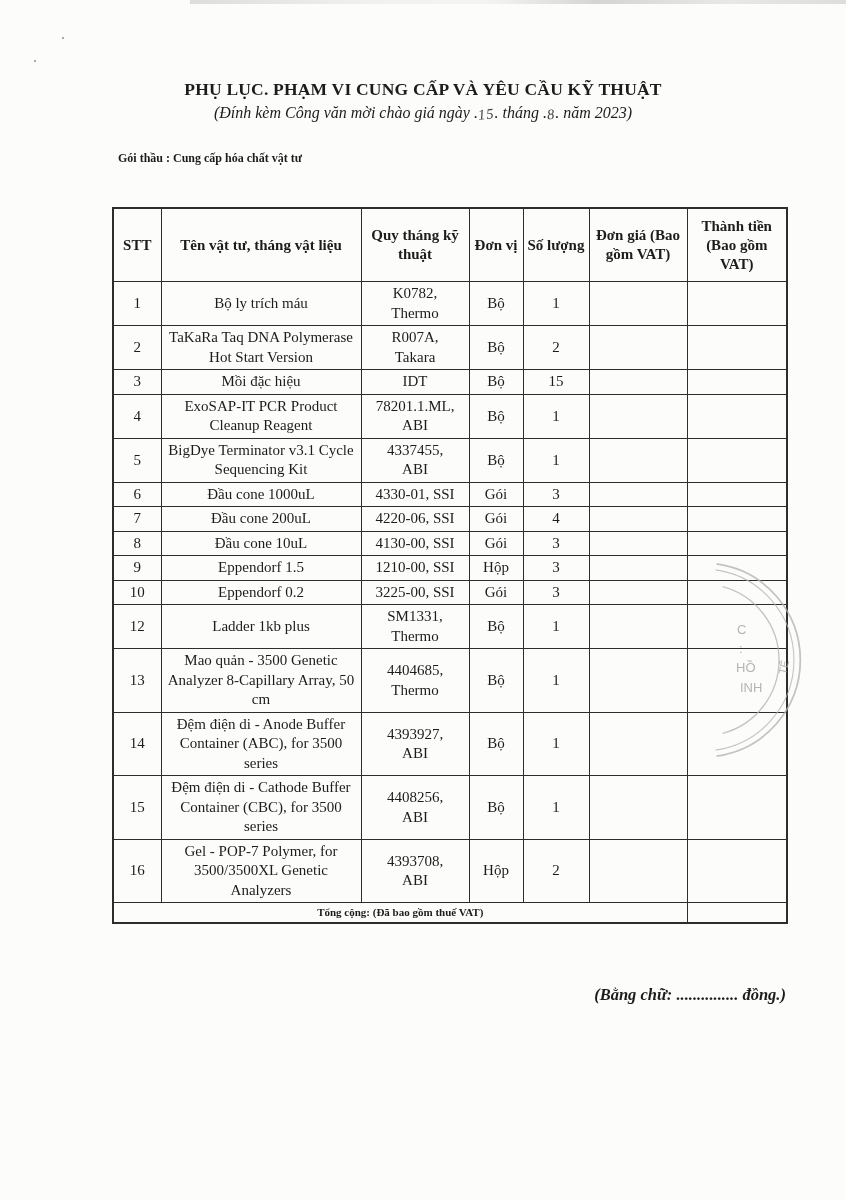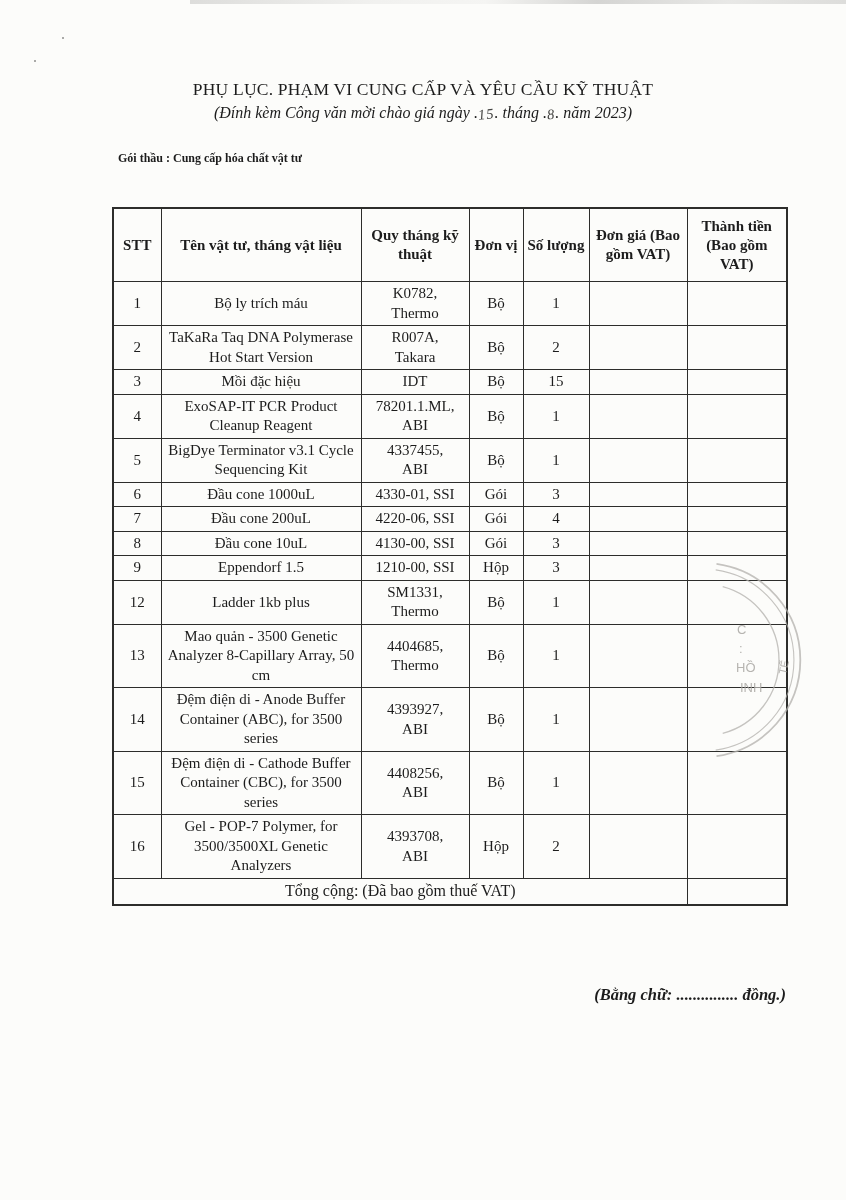--- a/index.html
+++ b/index.html
@@ -15,21 +15,21 @@
       rgba(110,110,108,.22) 0%,rgba(110,110,108,.08) 28%,
       rgba(110,110,108,.05) 45%,rgba(110,110,108,.28) 62%,
       rgba(110,110,108,.14) 82%,rgba(110,110,108,.22) 100%);
   }
   .speck{position:absolute;background:#8f8f8d;border-radius:50%;}
   .speck1{left:62px;top:37px;width:2px;height:2px;}
   .speck2{left:34px;top:60px;width:2px;height:2px;}
 
   .doc-title{
     position:absolute;top:79px;left:0;width:100%;text-align:center;
-    font-weight:normal;font-size:17.5px;letter-spacing:.2px;
+    font-weight:bold;font-size:17.5px;letter-spacing:.2px;
   }
   .doc-subtitle{
     position:absolute;top:104px;left:0;width:100%;text-align:center;
     font-style:italic;font-size:16px;
   }
   .hand{
     display:inline-block;font-size:14.5px;color:#454543;
     transform:rotate(-6deg) translateY(1px);letter-spacing:1px;
   }
   .package-title{
@@ -45,21 +45,21 @@
   table.items th, table.items td{
     border:1px solid #2d2d2b;vertical-align:middle;
   }
   table.items th{
     font-weight:bold;padding:8px 2px;line-height:1.25;text-align:center;
   }
   table.items td{padding:2px 4px;line-height:1.3;text-align:center;}
   td.c-name{text-align:left;padding-left:8px;padding-right:4px;}
   td.c-spec{white-space:pre-line;}
   td.total-label{
-    font-weight:normal;text-align:center;padding:12px 0;font-size:16px;
+    font-weight:bold;text-align:center;padding:12px 0;font-size:11px;
   }
   .amount-note{
     position:absolute;top:985px;left:112px;width:674px;text-align:right;
     font-weight:bold;font-style:italic;font-size:16.5px;
   }
   .stamp{
     position:absolute;left:680px;top:560px;width:166px;height:205px;
     pointer-events:none;
   }
 </style>
@@ -177,20 +177,29 @@
       <tr>
         <td class="c-stt">9</td>
         <td class="c-name">Eppendorf 1.5</td>
         <td class="c-spec">1210-00, SSI</td>
         <td class="c-unit">Hộp</td>
         <td class="c-qty">3</td>
         <td class="c-price"></td>
         <td class="c-total"></td>
       </tr>
       <tr>
+        <td class="c-stt">10</td>
+        <td class="c-name">Eppendorf 0.2</td>
+        <td class="c-spec">3225-00, SSI</td>
+        <td class="c-unit">Gói</td>
+        <td class="c-qty">3</td>
+        <td class="c-price"></td>
+        <td class="c-total"></td>
+      </tr>
+      <tr>
         <td class="c-stt">12</td>
         <td class="c-name">Ladder 1kb plus</td>
         <td class="c-spec">SM1331,
 Thermo</td>
         <td class="c-unit">Bộ</td>
         <td class="c-qty">1</td>
         <td class="c-price"></td>
         <td class="c-total"></td>
       </tr>
       <tr>

